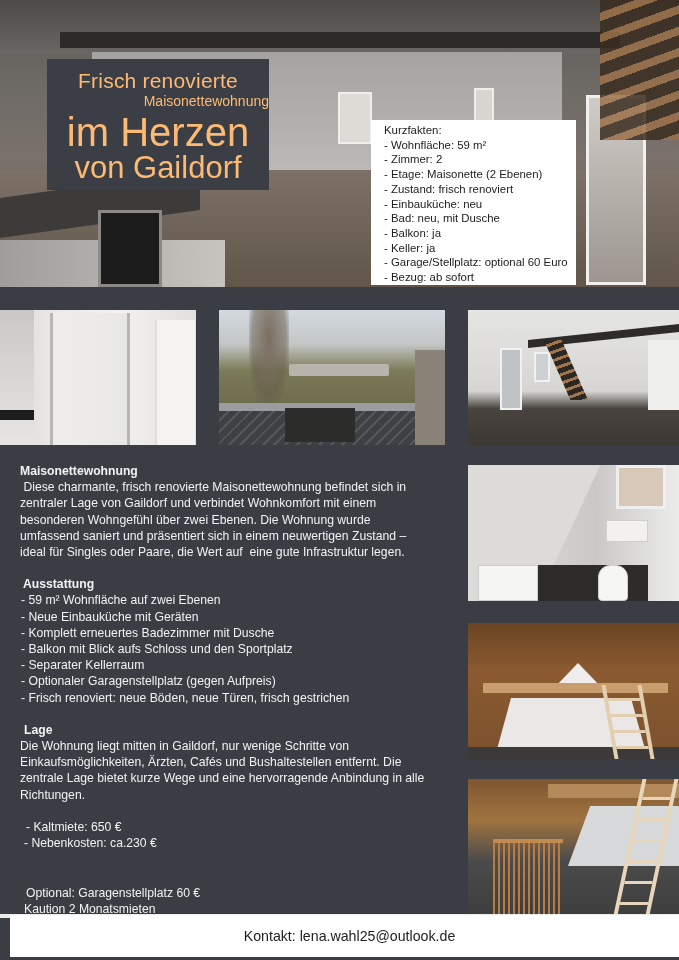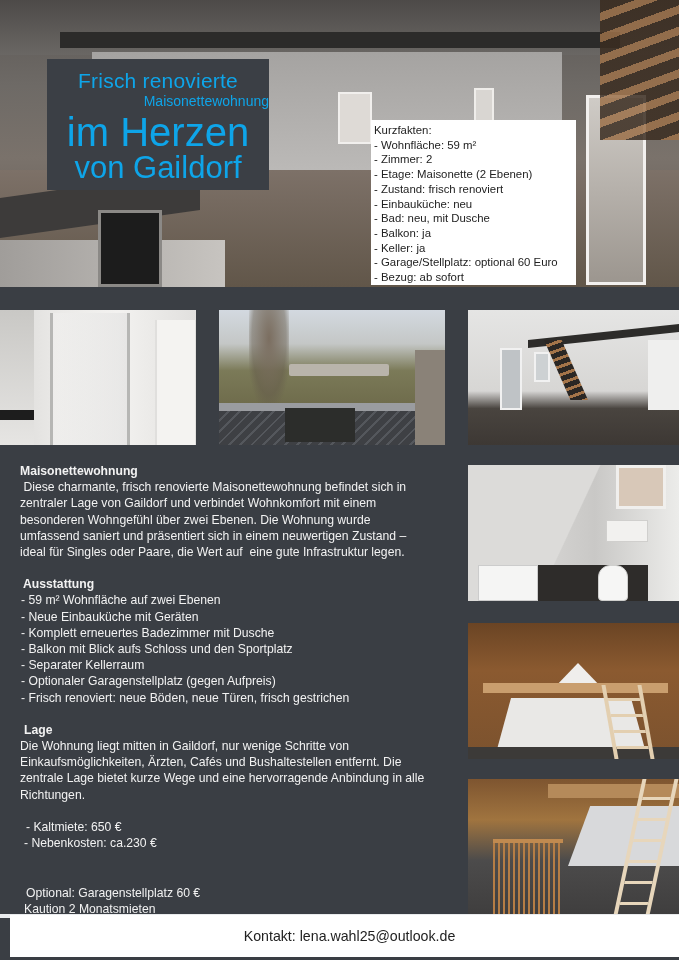--- a/index.html
+++ b/index.html
@@ -34,34 +34,34 @@
     .hero .window-right { position: absolute; left: 474px; top: 88px; width: 20px; height: 40px;
       background: #d9d6d2; border: 2px solid #efedea; }
     .hero .balcony-door { position: absolute; left: 586px; top: 95px; width: 60px; height: 190px;
       background: linear-gradient(180deg, #cfcbc6 0%, #9c968f 100%); border: 3px solid #f2f0ee; }
     .hero .stairs { position: absolute; left: 600px; top: 0; width: 79px; height: 140px;
       background: repeating-linear-gradient(160deg, #3a2c20 0px, #3a2c20 12px, #9b7049 12px, #9b7049 20px); opacity: 0.85; }
 
     .title-box {
       position: absolute; left: 47px; top: 59px; width: 222px; height: 131px;
       background: #3b3f45;
-      color: #0ea5e9;
+      color: #fdba74;
       text-align: center;
       padding-top: 10px;
     }
     .title-box .l1 { font-size: 21px; line-height: 23px; letter-spacing: 0.2px; }
     .title-box .l2 { font-size: 14px; line-height: 18px; text-align: right; }
     .title-box .l3 { font-size: 40px; line-height: 40px; margin-top: 2px; }
     .title-box .l4 { font-size: 31px; line-height: 32px; }
 
     .facts-box {
       position: absolute; left: 371px; top: 120px; width: 205px; height: 165px;
       background: #ffffff;
       color: #222222;
-      padding: 3px 0 0 3px;
+      padding: 3px 0 0 13px;
       font-size: 11.4px; line-height: 14.7px;
     }
     .facts-box .fact { white-space: nowrap; }
 
     
     .photo { position: absolute; overflow: hidden; }
     .p-shower { left: 0; top: 310px; width: 196px; height: 135px;
       background: linear-gradient(90deg, #d9d8d6 0%, #ebeae8 30%, #f3f2f0 60%, #e1e0de 100%); }
     .p-shower .wall-l { position: absolute; left: 0; top: 0; width: 34px; height: 135px;
       background: linear-gradient(180deg, #c9c8c5 0%, #e6e5e3 100%); }

